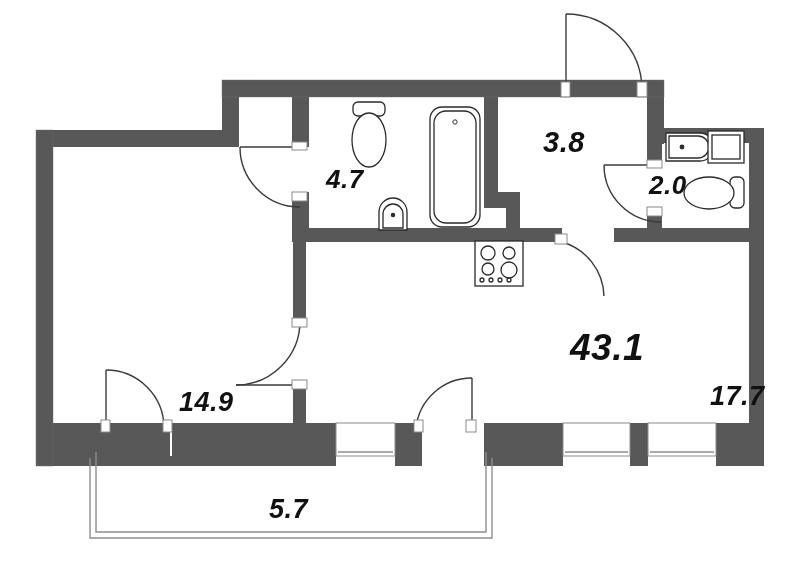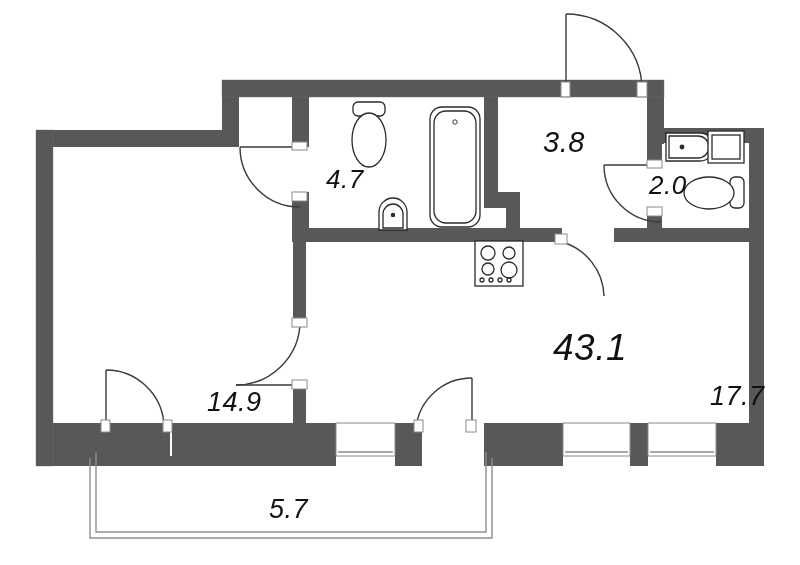--- a/index.html
+++ b/index.html
@@ -23,21 +23,21 @@
     position: absolute;
     left: 0;
     top: 0;
     width: 800px;
     height: 565px;
   }
   .area-label {
     position: absolute;
     font-family: "Liberation Sans", sans-serif;
     font-style: italic;
-    font-weight: 400;
+    font-weight: 700;
     color: #111111;
     white-space: nowrap;
     letter-spacing: 0.5px;
     line-height: 1;
   }
   .lbl-43 { font-size: 37px; }
   .lbl-177 { font-size: 27px; margin-left: 37px; }
   .lbl-149 { font-size: 27px; }
   .lbl-57 { font-size: 27px; }
   .lbl-47 { font-size: 26px; }
@@ -226,21 +226,21 @@
       <rect x="222" y="80" width="442" height="17"></rect>
     </g>
   </svg>
 
   <div class="area-label lbl-47" style="left:326px; top:166px;">4.7</div>
 
   <div class="area-label lbl-38" style="left:543px; top:128px;">3.8</div>
 
   <div class="area-label lbl-20" style="left:649px; top:172px;">2.0</div>
 
-  <div class="area-label lbl-43" style="left:553px; top:329px;text-align:center;">43.1</div>
+  <div class="area-label lbl-43" style="left:570px; top:329px;text-align:center;">43.1</div>
 
   <div class="area-label lbl-177" style="left:673px; top:383px;">17.7</div>
 
-  <div class="area-label lbl-149" style="left:179px; top:389px;margin-left:28px;">14.9</div>
+  <div class="area-label lbl-149" style="left:179px; top:389px;">14.9</div>
 
   <div class="area-label lbl-57" style="left:269px; top:477px;margin-top:19px;">5.7</div>
 
 </div>
 
 </body></html>

